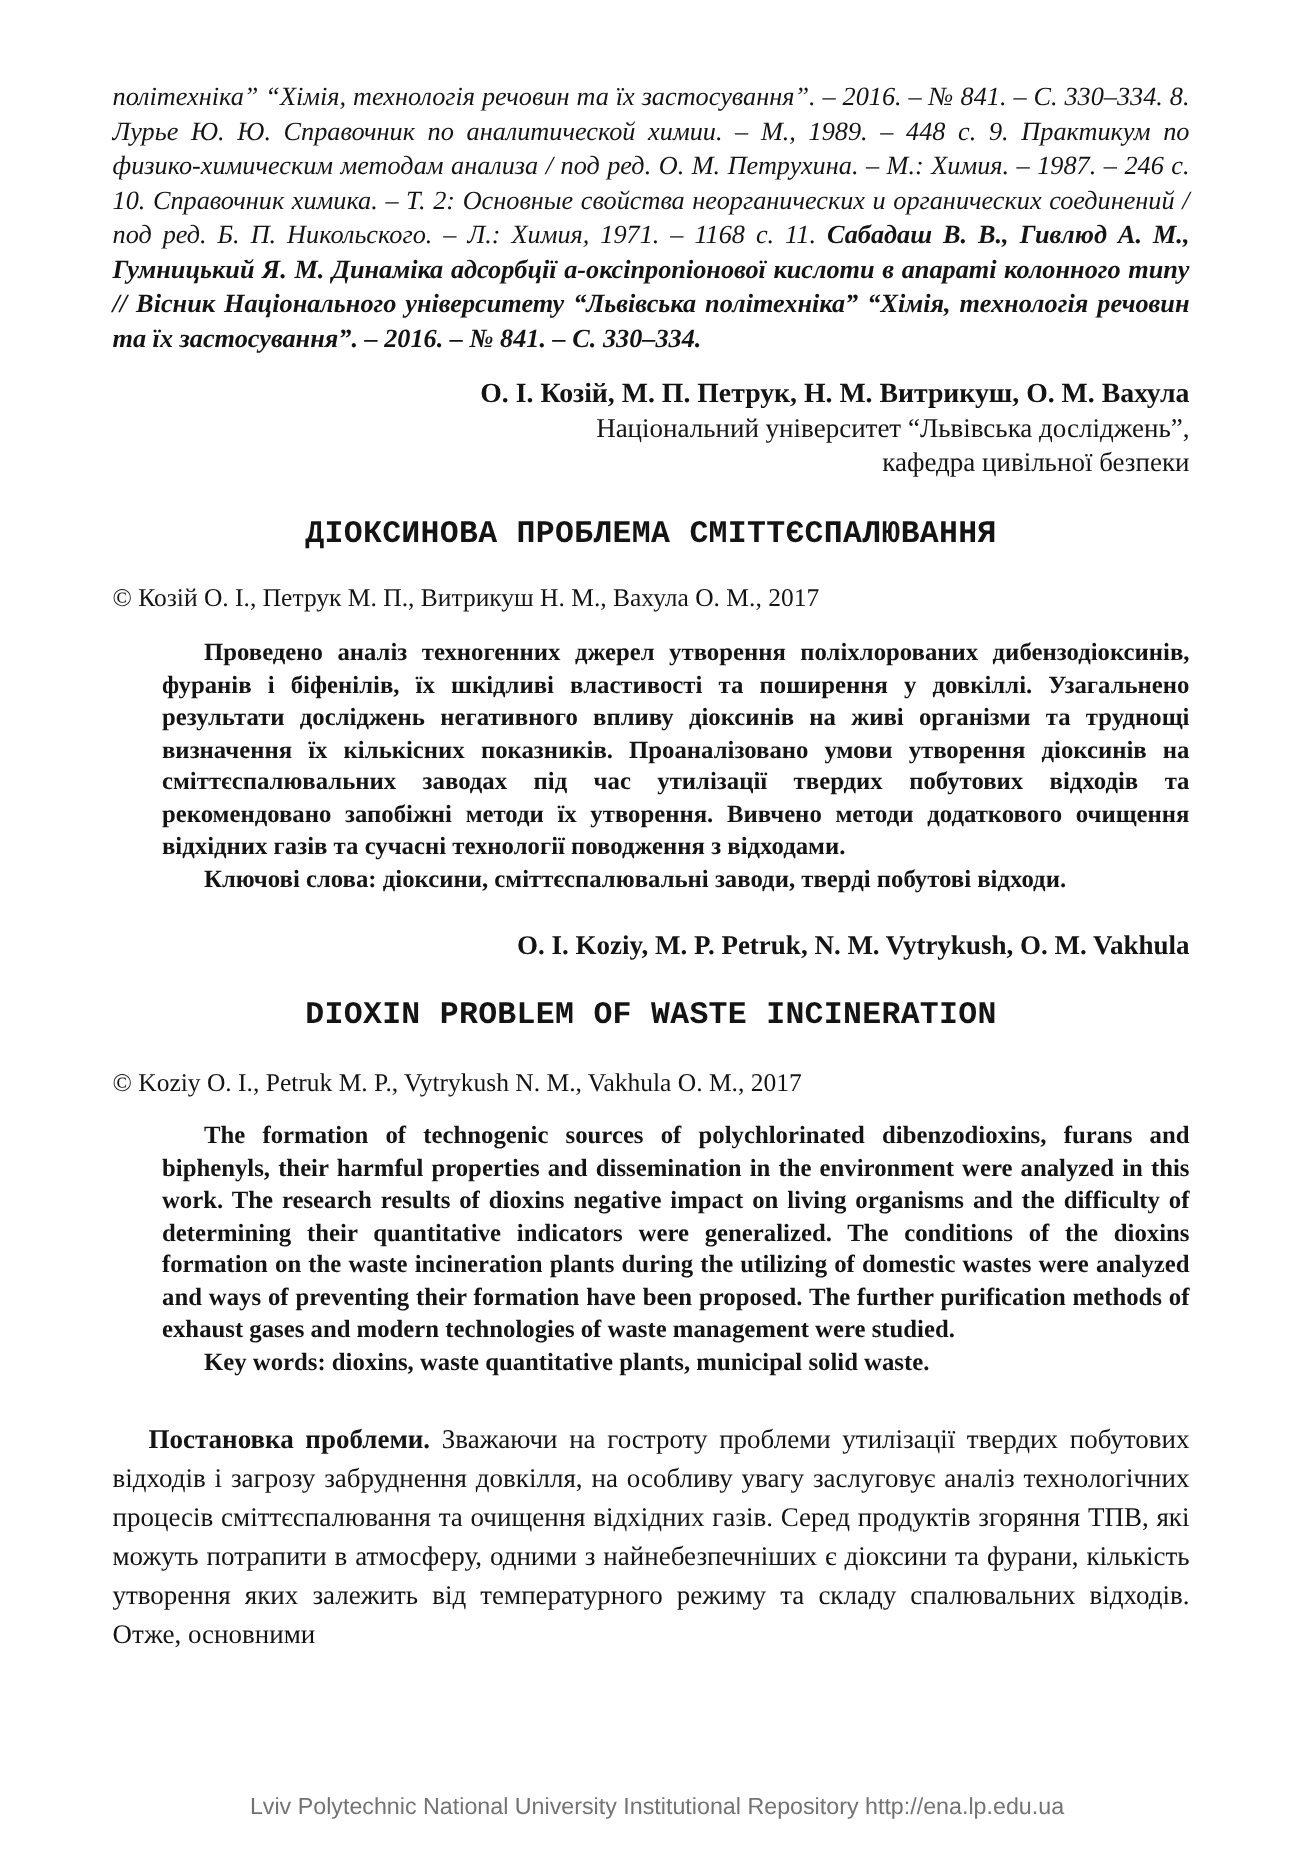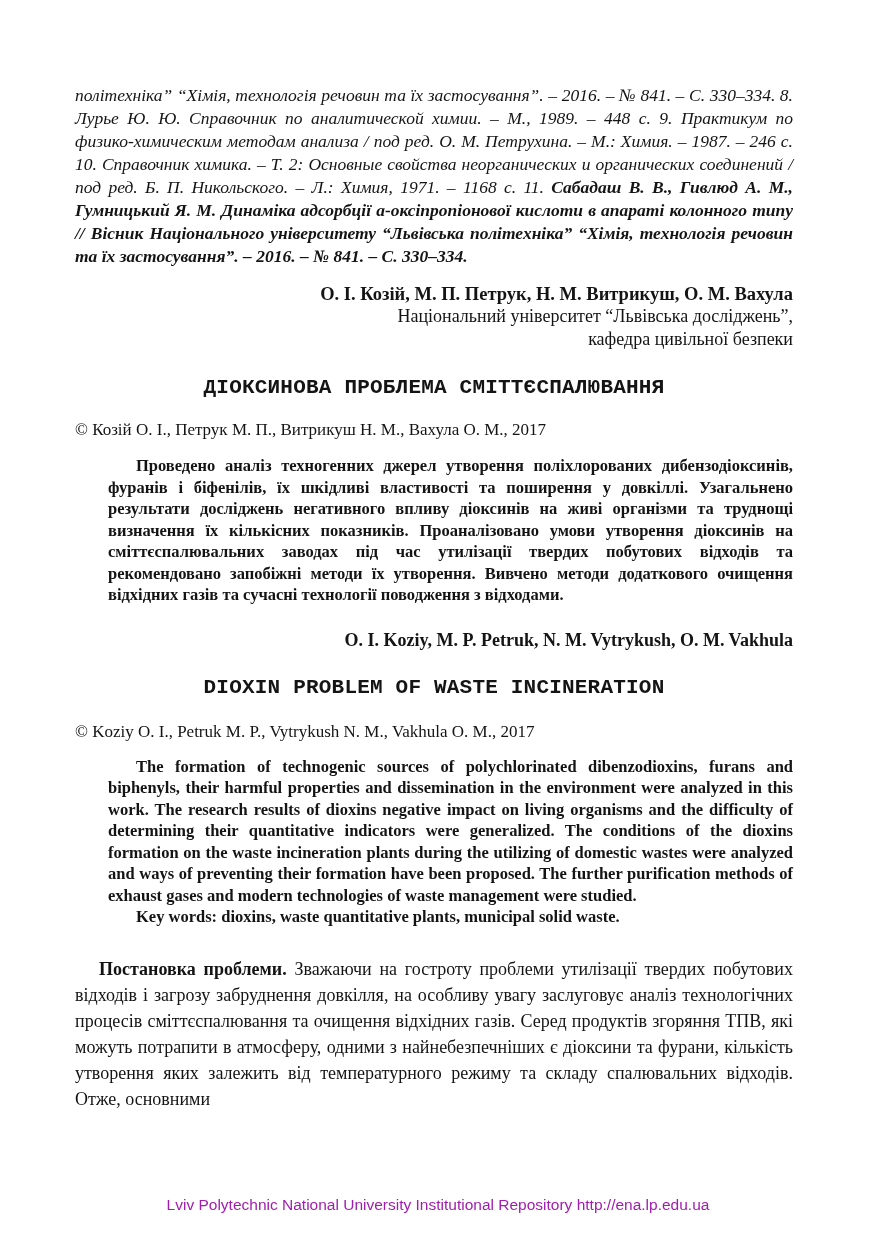--- a/index.html
+++ b/index.html
@@ -6,21 +6,21 @@
     margin: 0;
     padding: 0;
     background: #ffffff;
   }
   .page {
     position: relative;
     width: 876px;
     height: 1240px;
     box-sizing: border-box;
     margin: 0 auto;
-    padding: 84px 83px 0 75px;
+    padding: 53px 83px 0 75px;
     background: #ffffff;
     font-family: "Liberation Serif", serif;
     color: #141414;
     overflow: hidden;
   }
   .b { font-weight: bold; }
 
   .refs {
     margin: 0;
     font-size: 17.5px;
@@ -84,21 +84,21 @@
     text-align: justify;
     text-indent: 24px;
   }
   .repo-footer {
     position: absolute;
     left: 0;
     right: 0;
     bottom: 26px;
     font-family: "Liberation Sans", sans-serif;
     font-size: 15.5px;
-    color: #a21caf;
+    color: #737373;
     text-align: center;
   }
 </style>
 </head>
 <body>
 
 <div class="page">
 
   <p class="refs"><span>політехніка” “Хімія, технологія речовин та їх застосування”. – 2016. – № 841. – С. 330–334. 8. Лурье Ю. Ю. Справочник по аналитической химии. – М., 1989. – 448 с. 9. Практикум по физико-химическим методам анализа / под ред. О. М. Петрухина. – М.: Химия. – 1987. – 246 с. 10. Справочник химика. – Т. 2: Основные свойства неорганических и органических соединений / под ред. Б. П. Никольского. – Л.: Химия, 1971. – 1168 с. 11. </span><span class="b">Сабадаш В. В., Гивлюд А. М., Гумницький Я. М. Динаміка адсорбції а-оксіпропіонової кислоти в апараті колонного типу // Вісник Національного університету “Львівська політехніка” “Хімія, технологія речовин та їх застосування”. – 2016. – № 841. – С. 330–334.</span></p>
 
@@ -108,20 +108,21 @@
   <p class="affil">Національний університет “Львівська досліджень”,</p>
 
   <p class="affil">кафедра цивільної безпеки</p>
 
   <h1 class="title-ua">ДІОКСИНОВА ПРОБЛЕМА СМІТТЄСПАЛЮВАННЯ</h1>
 
   <p class="copyright">© Козій О. І., Петрук М. П., Витрикуш Н. М., Вахула О. М., 2017</p>
 
   <div class="abstract">
     <p>Проведено аналіз техногенних джерел утворення поліхлорованих дибензодіоксинів, фуранів і біфенілів, їх шкідливі властивості та поширення у довкіллі. Узагальнено результати досліджень негативного впливу діоксинів на живі організми та труднощі визначення їх кількісних показників. Проаналізовано умови утворення діоксинів на сміттєспалювальних заводах під час утилізації твердих побутових відходів та рекомендовано запобіжні методи їх утворення. Вивчено методи додаткового очищення відхідних газів та сучасні технології поводження з відходами.</p>
+    <p>Ключові слова: діоксини, сміттєспалювальні заводи, тверді побутові відходи.</p>
   </div>
 
   <p class="authors-en">O. I. Koziy, M. P. Petruk, N. M. Vytrykush, O. M. Vakhula</p>
 
   <h2 class="title-en">DIOXIN PROBLEM OF WASTE INCINERATION</h2>
 
   <p class="copyright copyright-en">© Koziy O. I., Petruk M. P., Vytrykush N. M., Vakhula O. M., 2017</p>
 
   <div class="abstract abstract-en">
     <p>The formation of technogenic sources of polychlorinated dibenzodioxins, furans and biphenyls, their harmful properties and dissemination in the environment were analyzed in this work. The research results of dioxins negative impact on living organisms and the difficulty of determining their quantitative indicators were generalized. The conditions of the dioxins formation on the waste incineration plants during the utilizing of domestic wastes were analyzed and ways of preventing their formation have been proposed. The further purification methods of exhaust gases and modern technologies of waste management were studied.</p>

